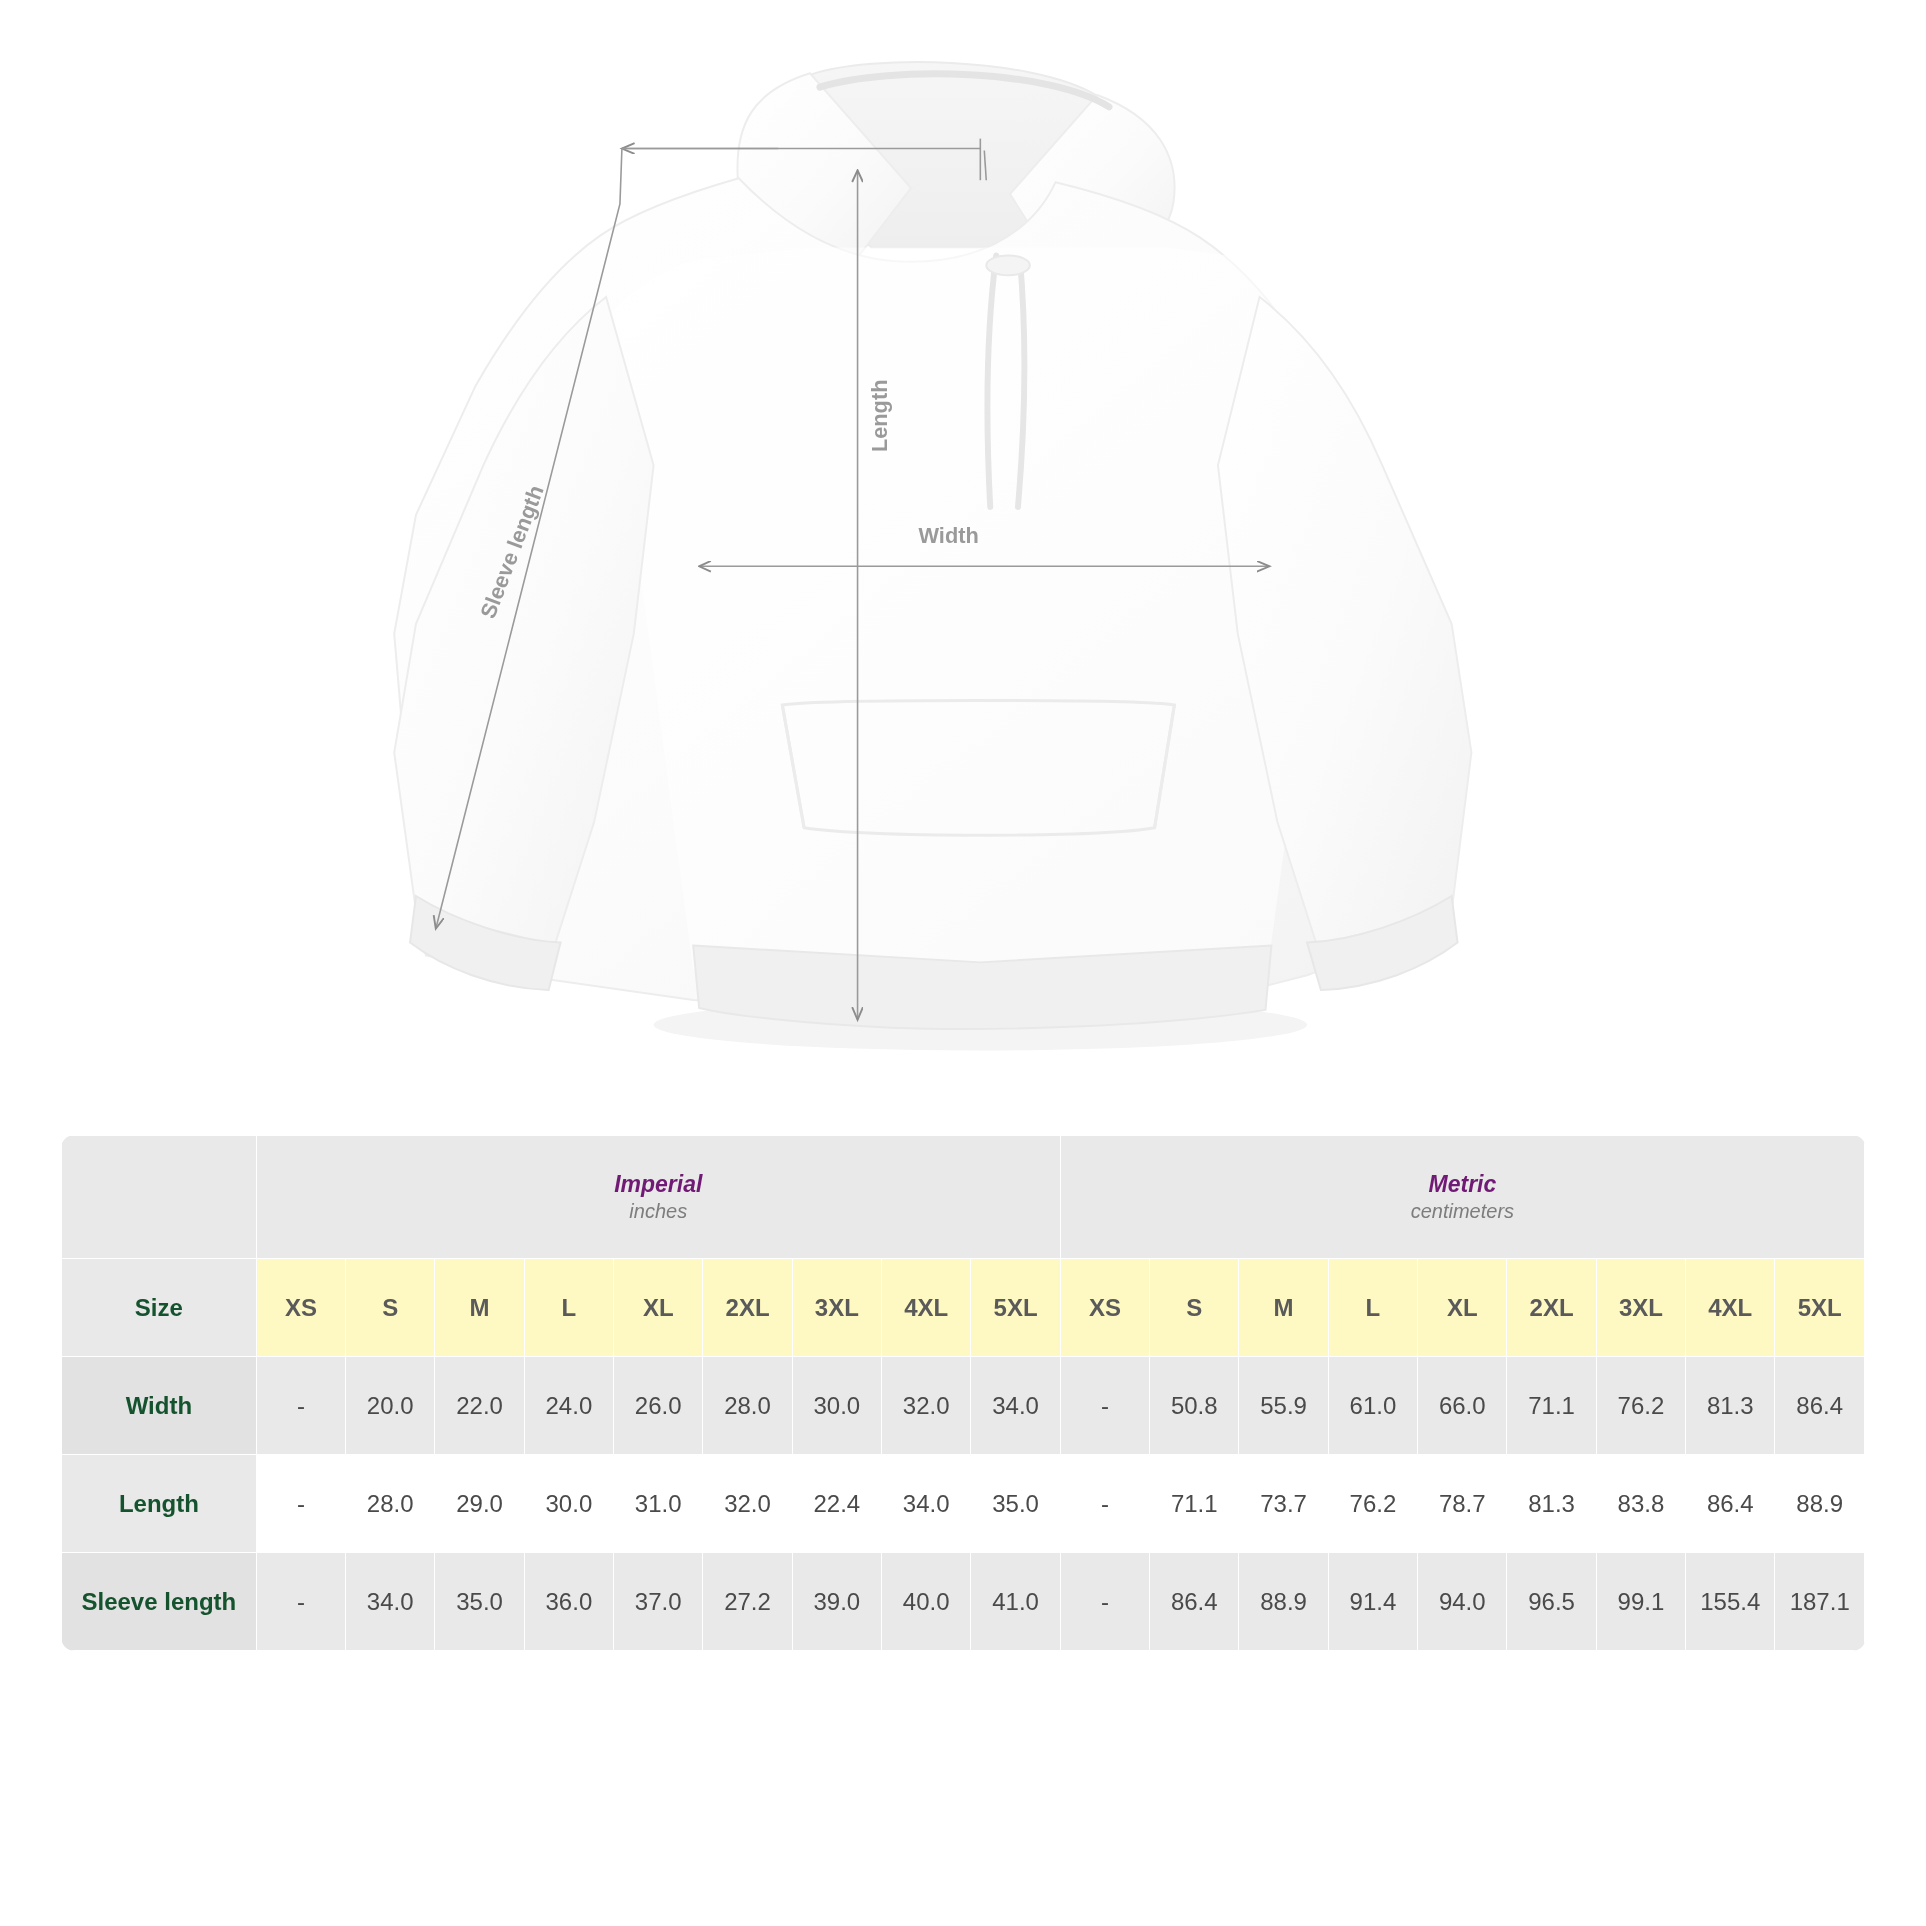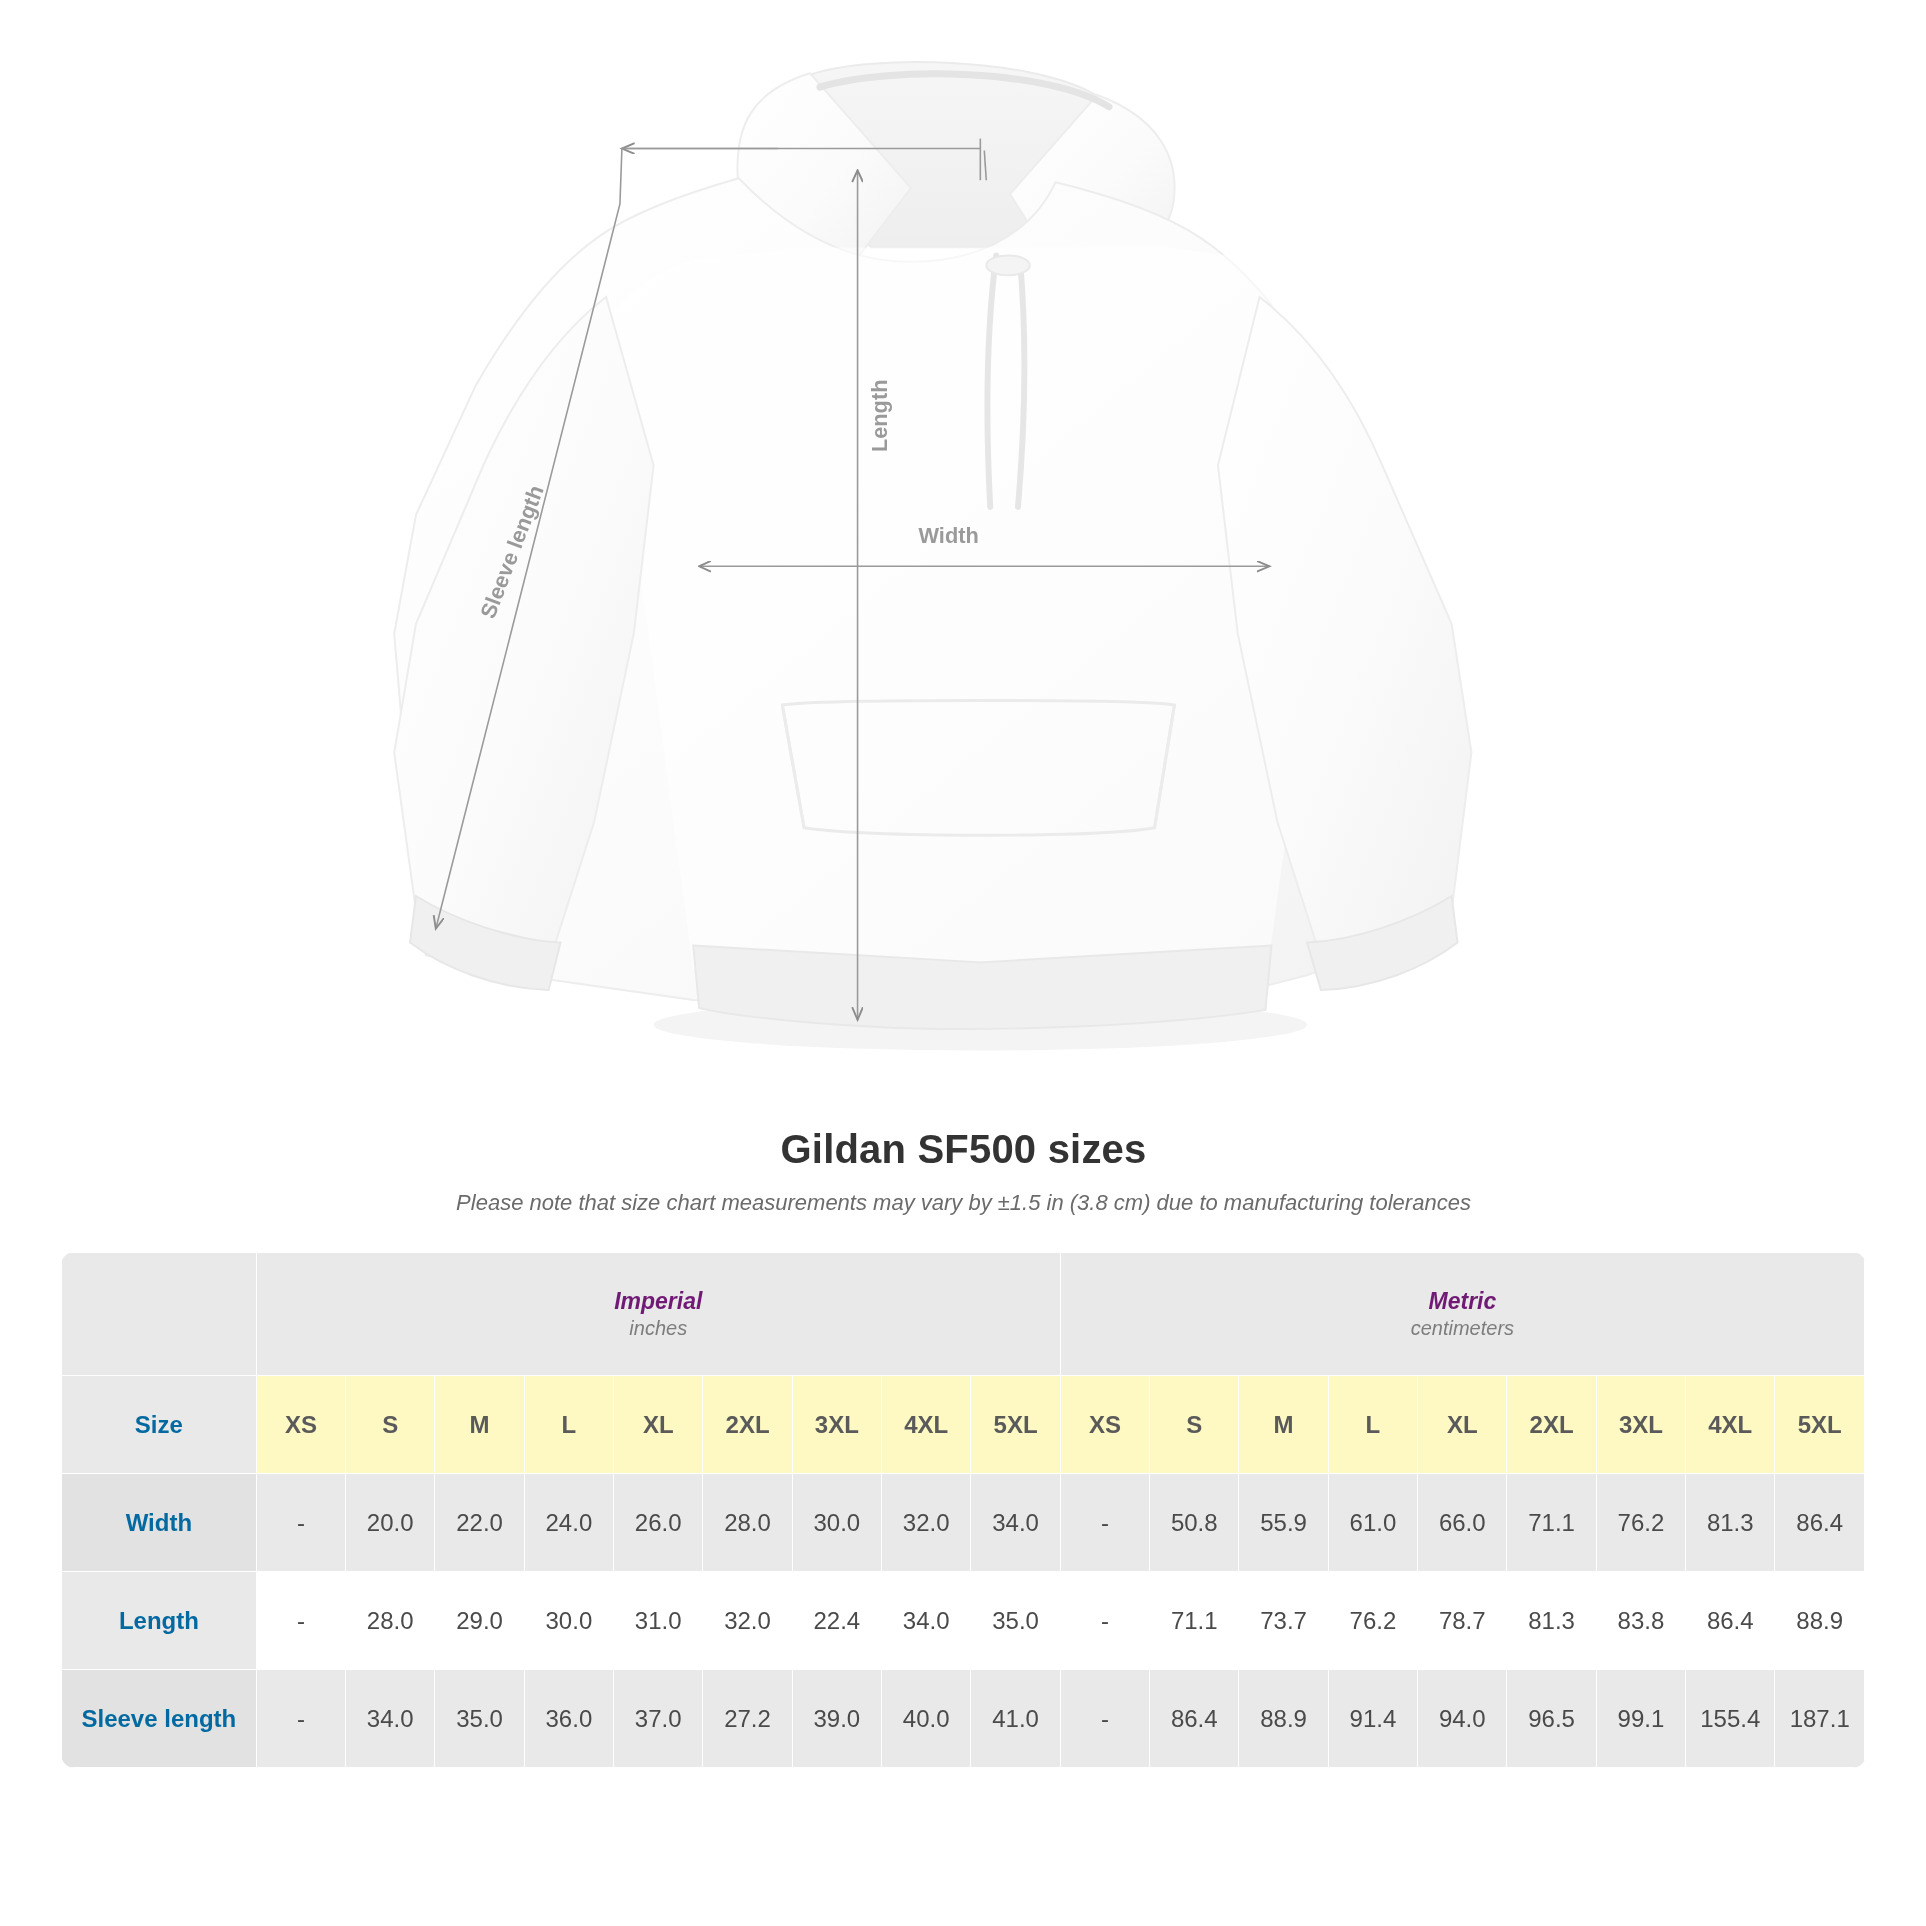--- a/index.html
+++ b/index.html
@@ -80,21 +80,21 @@
   .unit-head .unit-sub {
     font-size: 20px;
     font-style: italic;
     color: #7d7d7d;
     margin-top: 2px;
   }
   .row-label {
     background: #e9e9e9;
     font-size: 24px;
     font-weight: bold;
-    color: #0369a1;
+    color: #14532d;
     width: 194px;
     margin-left: 42px;
   }
   .hdr-cell {
     background: #fef9c3;
     font-size: 24px;
     font-weight: bold;
     color: #5a5a5a;
     height: 95px;
   }
@@ -201,24 +201,20 @@
       <text class="dim-label" transform="translate(524,560) rotate(-69)" text-anchor="middle">Sleeve length</text>
 
       <path d="M866 172 L 866 1030" fill="none" stroke="#9a9a9a" stroke-width="1.6" marker-start="url(#arrStart)" marker-end="url(#arrEnd)"></path>
       <text class="dim-label" transform="translate(896,420) rotate(-90)" text-anchor="middle">Length</text>
 
       <path d="M706 572 L 1282 572" fill="none" stroke="#9a9a9a" stroke-width="1.6" marker-start="url(#arrStart)" marker-end="url(#arrEnd)"></path>
       <text class="dim-label" x="958" y="548" text-anchor="middle">Width</text>
     </svg>
   </div>
 
-  <div class="heading-block">
-    <div class="chart-title">Gildan SF500 sizes</div>
-    <div class="chart-note">Please note that size chart measurements may vary by ±1.5 in (3.8 cm) due to manufacturing tolerances</div>
-  </div>
 
   <div class="table-wrap">
     <table class="size-table">
       <colgroup>
         <col style="width:194px">
         <col span="9" style="width:89px">
         <col span="9" style="width:89px">
       </colgroup>
       <tbody>
         <tr class="unit-head">

